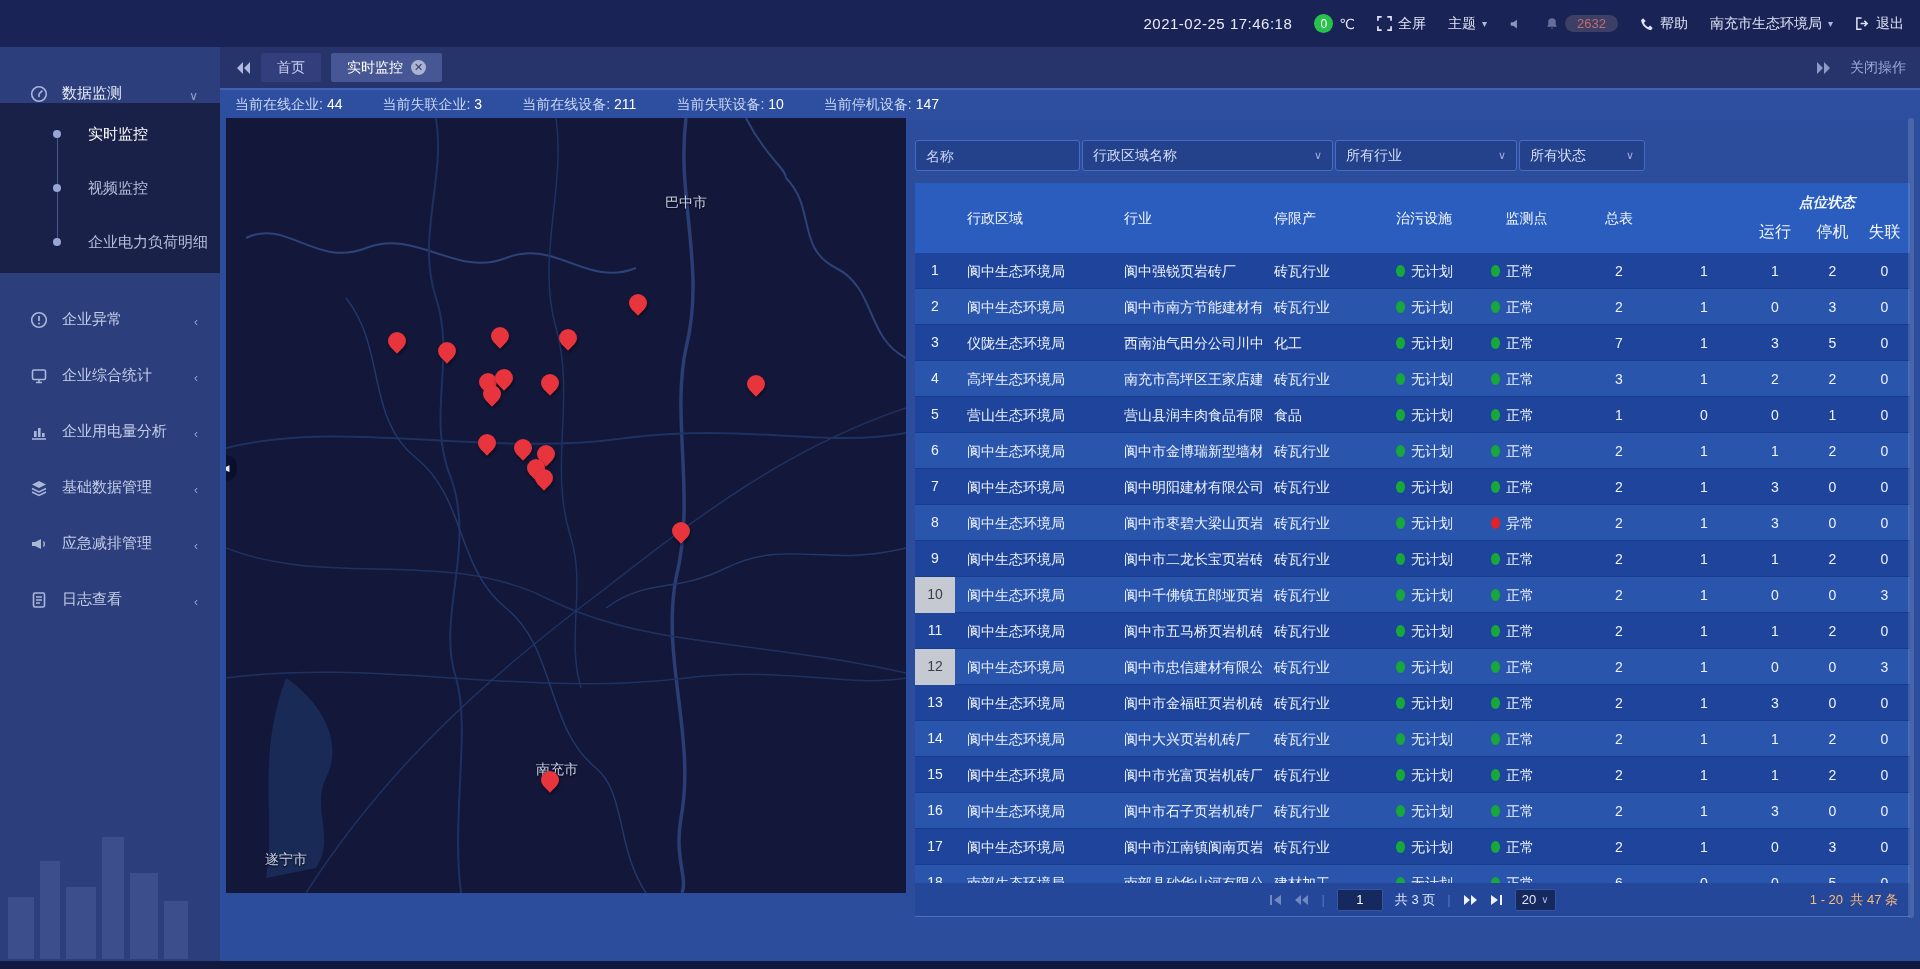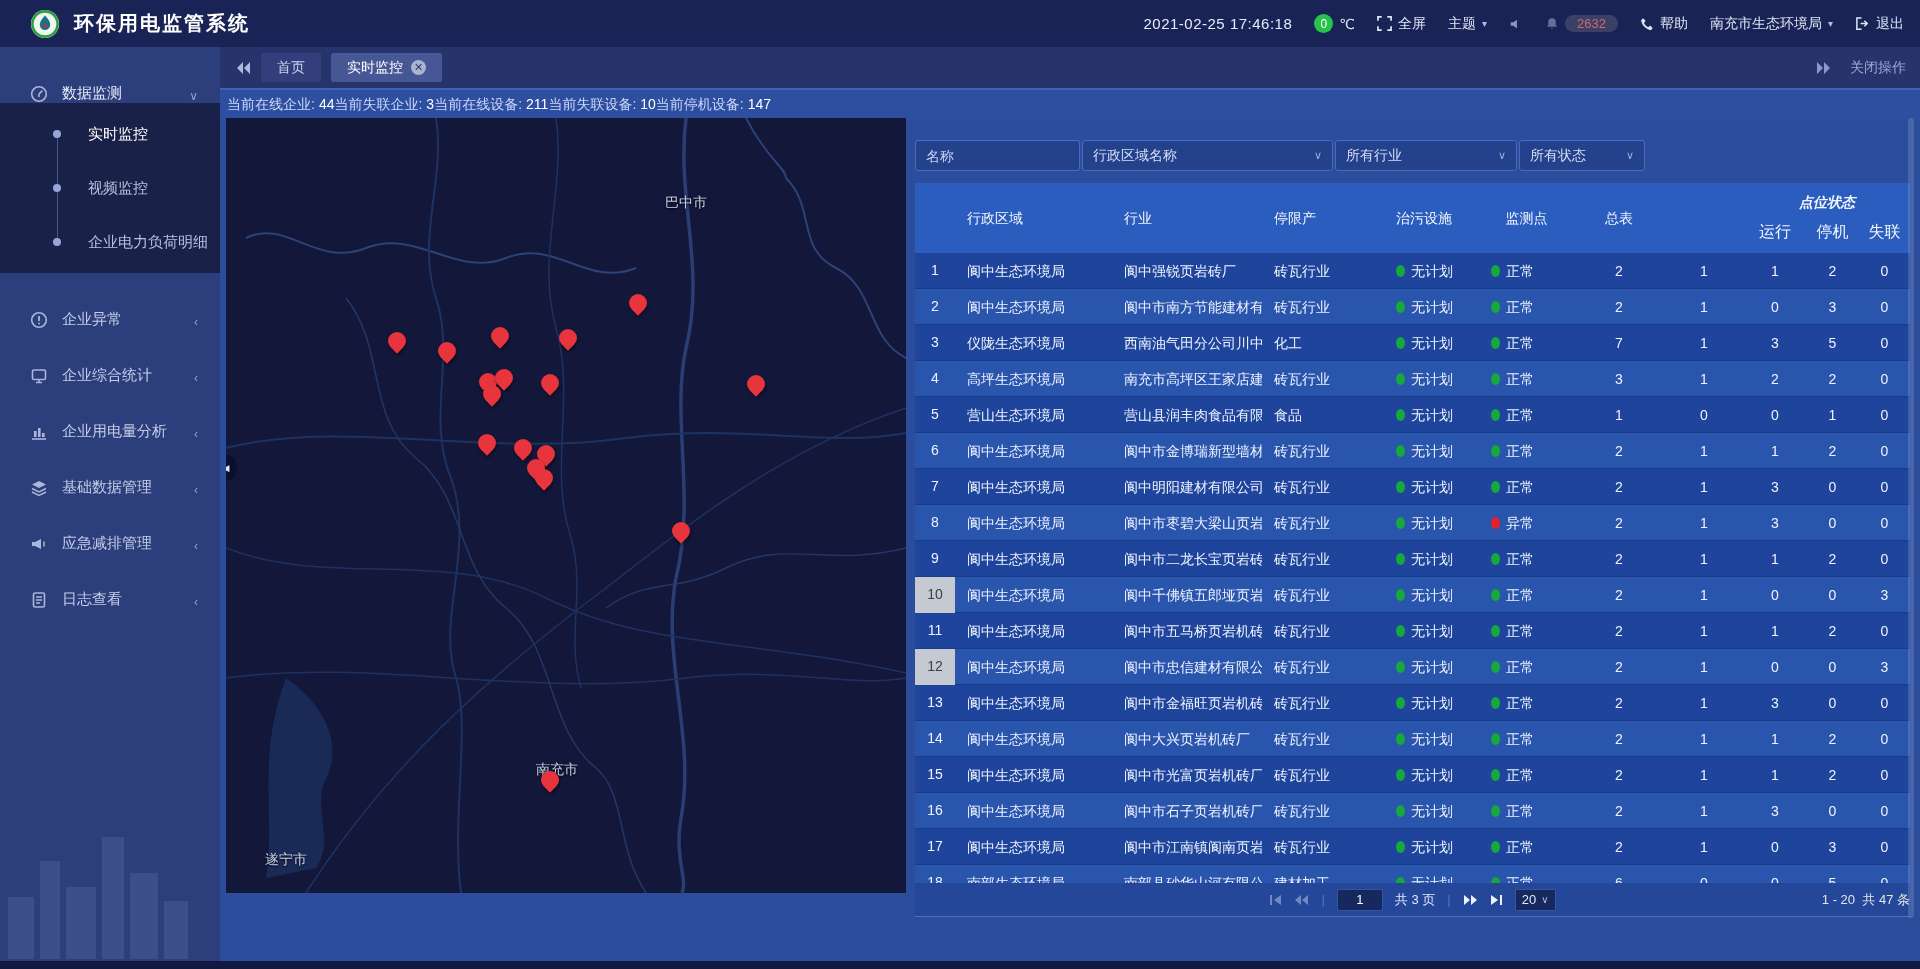--- a/index.html
+++ b/index.html
@@ -41,21 +41,21 @@
   
   .tabbar{position:absolute;left:220px;top:47px;right:0;height:41px;background:#27336b;display:flex;align-items:center;z-index:10;}
   .tab-collapse{margin-left:15px;color:#aeb9dd;cursor:pointer;display:flex;}
   .tab{height:29px;margin-left:10px;padding:0 16px;border-radius:2px;display:flex;align-items:center;gap:8px;font-size:14px;background:#333f7d;color:#c9d2ee;cursor:pointer;}
   .tab.active{background:#475694;color:#ffffff;}
   .tclose{width:15px;height:15px;border-radius:50%;background:#aab3d2;color:#303a66;font-size:11px;line-height:15px;text-align:center;display:inline-block;}
   .tabbar-right{margin-left:auto;display:flex;align-items:center;gap:18px;padding-right:14px;color:#9aa8d4;font-size:14px;}
 
   
   .content{position:absolute;left:220px;top:88px;right:0;bottom:0;background:#2c4c9c;}
-  .statsbar{position:absolute;left:0;top:0;right:0;height:32px;background:#2e4fa0;border-top:2px solid #3d63b5;display:flex;align-items:center;padding-left:7px;font-size:14px;color:#c9d8f8;}
+  .statsbar{position:absolute;left:0;top:0;right:0;height:32px;background:#2e4fa0;border-top:2px solid #3d63b5;display:flex;align-items:center;gap:40px;padding-left:15px;font-size:14px;color:#c9d8f8;}
   .stat b{color:#ffffff;font-weight:normal;margin-left:4px;}
 
   
   .map{position:absolute;left:6px;top:30px;width:680px;height:775px;background:#13173a;overflow:hidden;}
   .map svg.roads{position:absolute;left:0;top:0;}
   .city{position:absolute;transform:translate(-50%,-50%);color:#c9d2ea;font-size:14px;text-shadow:0 1px 2px #000;white-space:nowrap;}
   .pinwrap{position:absolute;width:0;height:0;}
   .pin{position:absolute;left:-9px;top:-21px;width:18px;height:18px;background:#e8343c;border-radius:50% 50% 50% 0;transform:rotate(-45deg);box-shadow:-1px 2px 3px rgba(0,0,0,.45);}
   .handle{position:absolute;left:-11px;top:337px;width:22px;height:26px;background:#0a0f2e;border-radius:4px 12px 12px 4px;color:#e8ecf8;font-size:9px;display:flex;align-items:center;justify-content:center;cursor:pointer;z-index:6;}
 
@@ -92,40 +92,31 @@
   .dot.r{background:#e22128;}
 
   
   .pagi{position:relative;height:34px;background:#25479a;border-bottom:1px solid #4a70c4;display:flex;align-items:center;color:#dfe8fd;font-size:13px;}
   .pgcenter{margin:0 auto;display:flex;align-items:center;gap:12px;}
   .pgbtn{display:flex;align-items:center;cursor:pointer;}
   .pgbtn.disabled{opacity:.45;cursor:default;}
   .pgsep{color:#5a74b8;}
   .pginput{width:46px;height:22px;background:#16295e;border:1px solid #39549e;color:#fff;text-align:center;font-size:13px;border-radius:2px;}
   .pgsize{height:22px;background:#16295e;border:1px solid #39549e;border-radius:2px;padding:0 6px;display:flex;align-items:center;gap:5px;cursor:pointer;}
-  .pgrange{position:absolute;right:0;color:#e5e5e5;}
+  .pgrange{position:absolute;right:12px;color:#fdba74;}
   .vscroll{position:absolute;right:6px;top:30px;width:6px;height:800px;background:rgba(255,255,255,.14);border-radius:3px;}
 
   .bottomstrip{position:absolute;left:0;bottom:0;width:1920px;height:8px;background:#121940;z-index:40;}
 </style>
 </head>
 <body>
 
 <div class="screen">
 
   <header class="topbar">
-    <div class="brand">
-      <svg class="logo" viewBox="0 0 30 30">
-        <circle cx="15" cy="15" r="14" fill="#eef6ee"></circle>
-        <circle cx="15" cy="15" r="12.6" fill="none" stroke="#2f9e3f" stroke-width="2.6"></circle>
-        <path d="M15 6.5c3.2 3.2 5.2 6.3 5.2 9.3a5.2 5.2 0 0 1-10.4 0c0-3 2-6.1 5.2-9.3z" fill="#1b6f86"></path>
-        <circle cx="15" cy="17" r="2" fill="#c03030"></circle>
-      </svg>
-      <span class="apptitle">环保用电监管系统</span>
-    </div>
     <div class="topright">
       <span class="datetime">2021-02-25 17:46:18</span>
       <span class="tempwrap">
         <span class="tempbadge">0</span>
         <span>℃</span>
       </span>
       <span class="topbtn">
         <svg width="15" height="15" viewBox="0 0 16 16">
             <path d="M1 5V1h4 M11 1h4v4 M15 11v4h-4 M5 15H1v-4" stroke="#dfe5f6" stroke-width="1.8" fill="none"></path>
           </svg>

